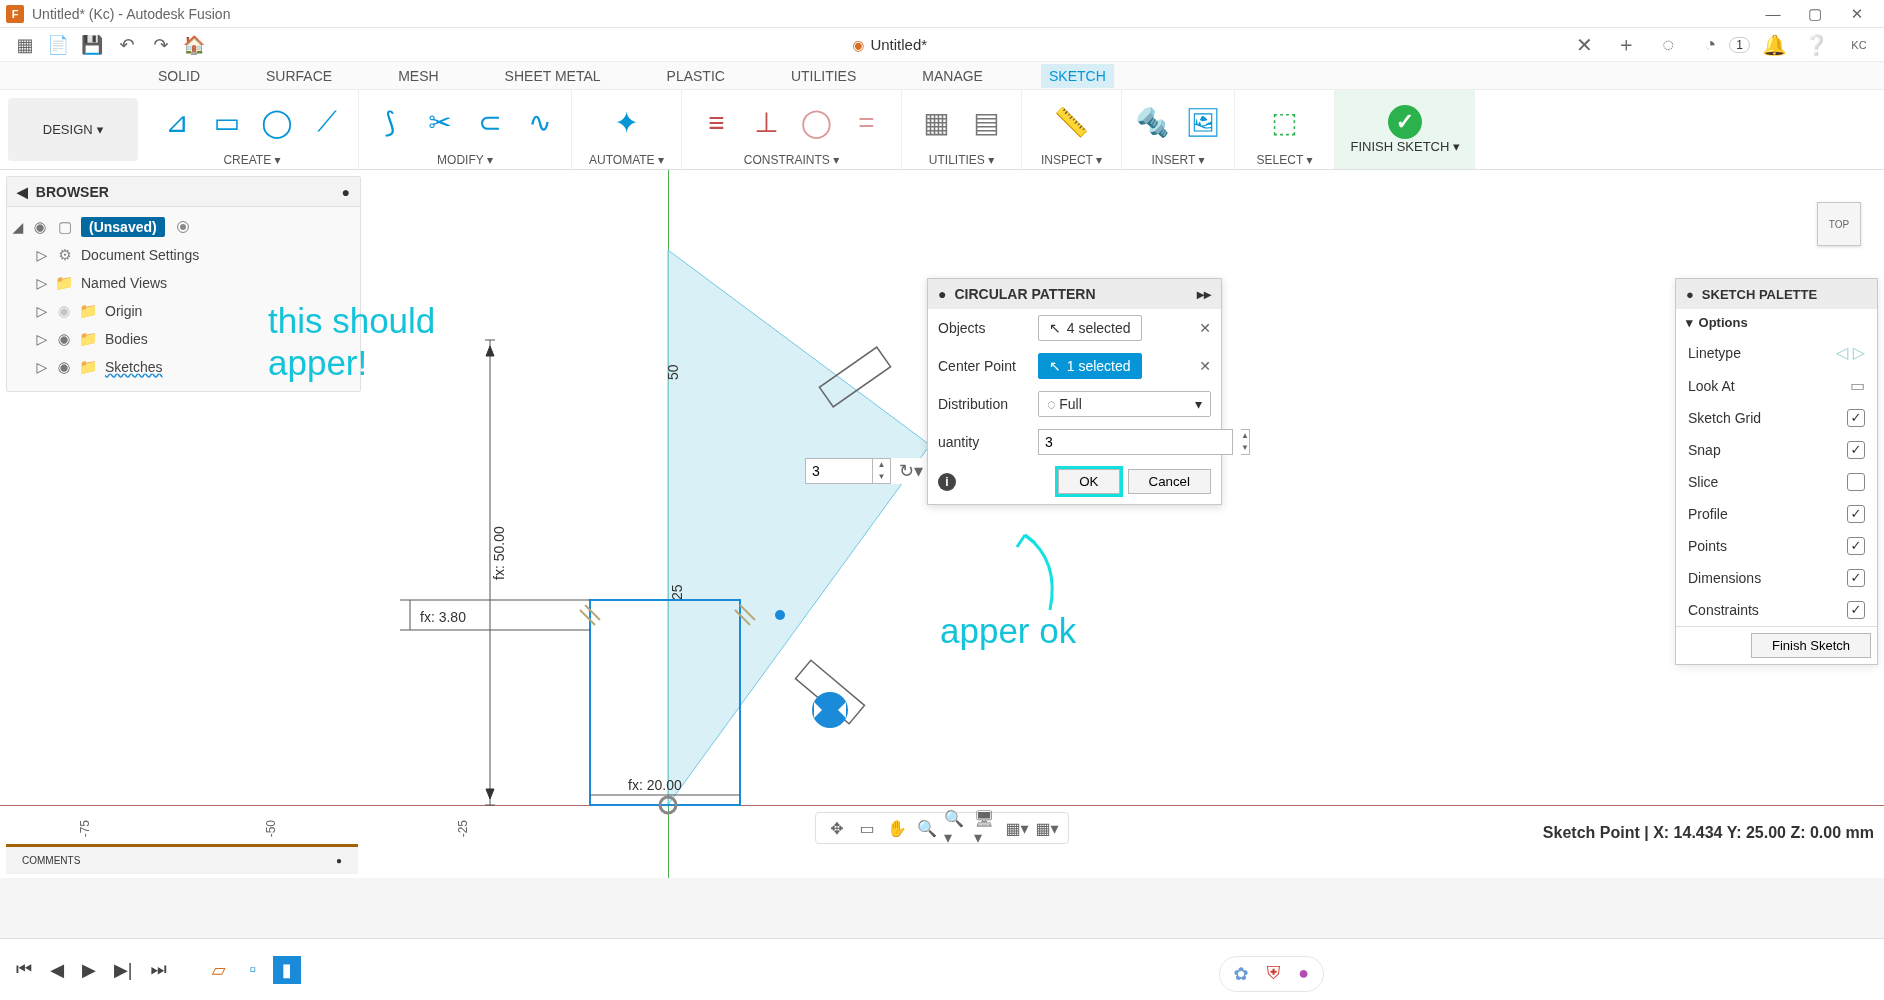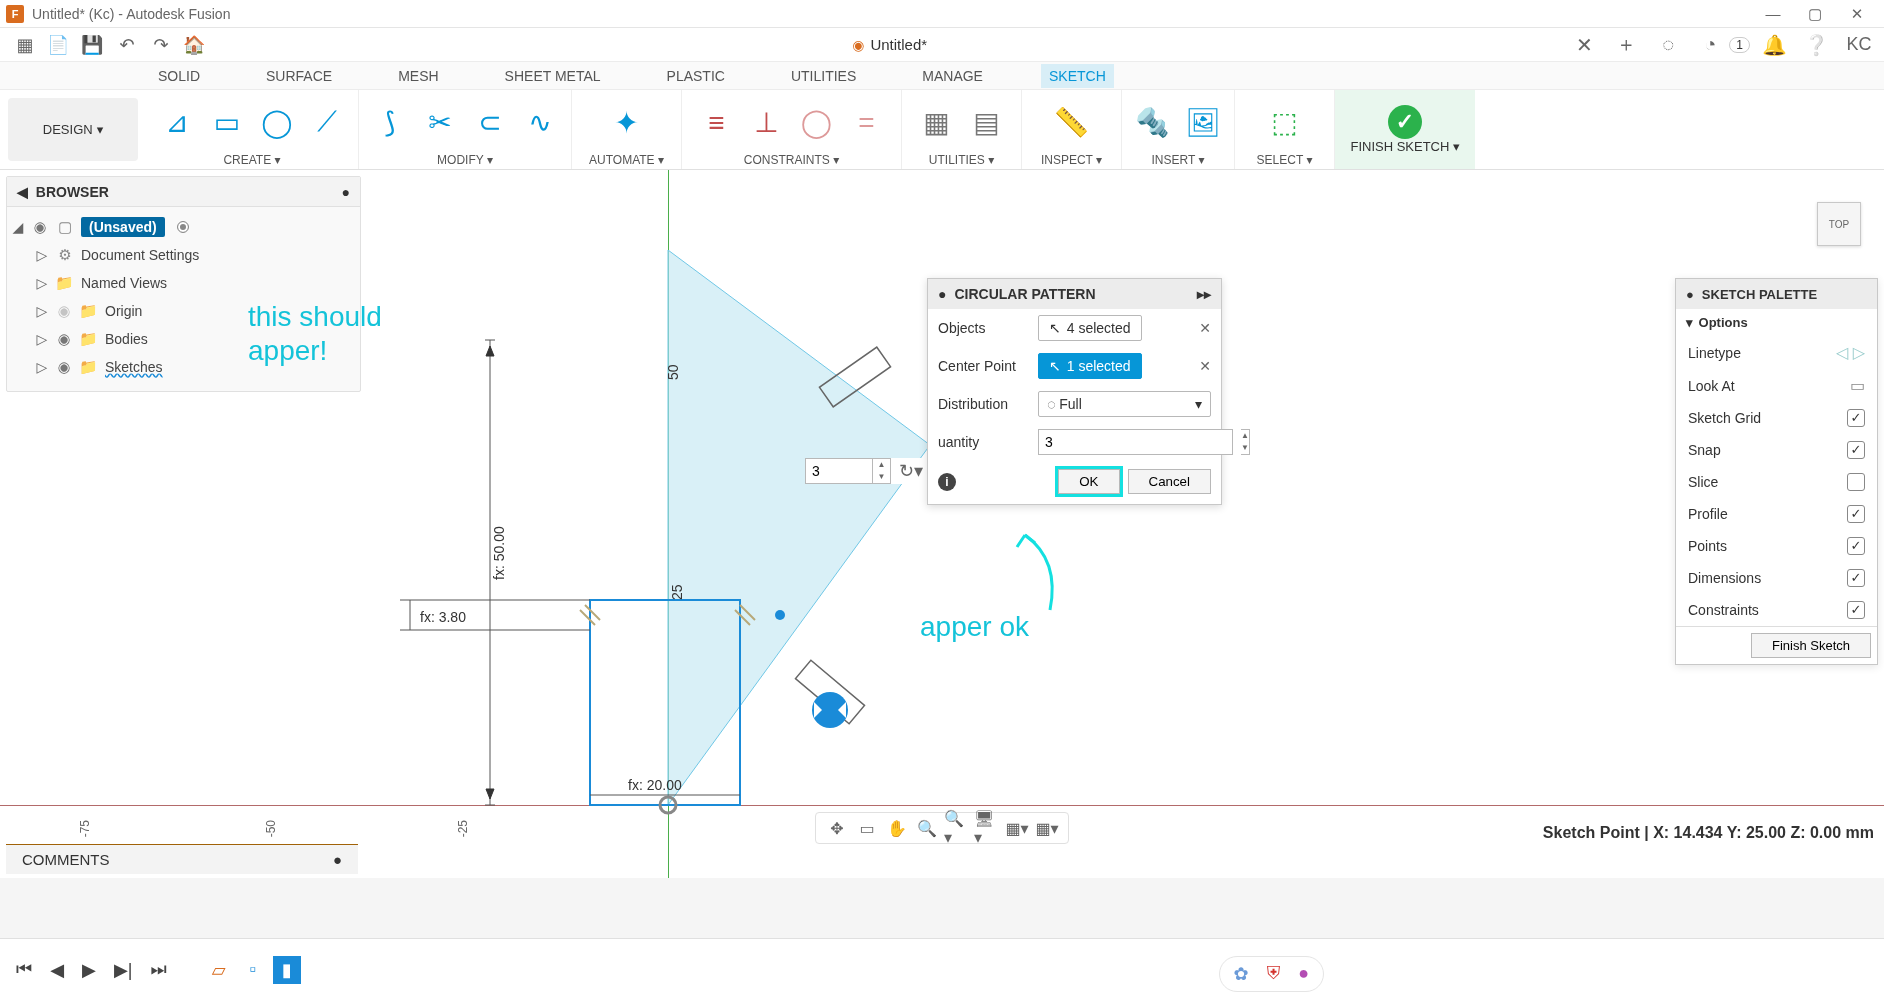--- a/index.html
+++ b/index.html
@@ -51,21 +51,21 @@
   .btree { padding: 6px 4px 10px; }
   .bn { display: flex; align-items: center; height: 28px; gap: 6px; font-size: 14px; color:#444; }
   .bn .tw { width:14px; text-align:center; color:#666; cursor:pointer;}
   .bn .eye { width:18px; text-align:center; color:#777; cursor:pointer; font-size:15px;}
   .bn .ico { width:20px; text-align:center; color:#888; font-size:15px;}
   .bn.sel .lbl { background:#0369a1; color:#fff; padding:2px 8px; border-radius:2px; font-weight: bold;}
   .bn.lvl1 { padding-left: 24px; }
   .bn .radio { width:12px; height:12px; border:1px solid #888; border-radius:50%; background:#fff; box-shadow: inset 0 0 0 2px #fff, inset 0 0 0 5px #888; margin-left:6px;}
 
   
-  .annot { position:absolute; color:#14c3d9; font-size:28px; font-weight:500; line-height:1.2; white-space:pre; }
+  .annot { position:absolute; color:#14c3d9; font-size:35px; font-weight:500; line-height:1.2; white-space:pre;margin-left:20px; }
 
   
   .panel { position:absolute; top:108px; left:927px; width:295px; background:#fff; border:1px solid #c8c8c8; box-shadow: 0 2px 8px rgba(0,0,0,.15); font-size:14px; }
   .panel-hdr { height:30px; background:#ececec; display:flex; align-items:center; padding:0 10px; gap:8px; font-weight:bold; }
   .panel-hdr .spacer{flex:1;}
   .panel-row { display:flex; align-items:center; padding:6px 10px; gap:8px; height:38px; }
   .panel-row .lbl { flex:0 0 92px; }
   .sel-chip { border:1px solid #b8b8b8; padding:4px 10px; border-radius:2px; display:flex; align-items:center; gap:6px; }
   .sel-chip.blue { background:#0696d7; color:#fff; border-color:#0696d7;}
   .dd { flex:1; border:1px solid #b8b8b8; height:26px; display:flex; align-items:center; padding:0 8px; justify-content:space-between; border-radius:2px;}
@@ -98,21 +98,21 @@
   .viewcube { position:absolute; top:32px; right:23px; width:44px; height:44px; border:1px solid #c8c8c8; background:#f5f5f5; display:flex; align-items:center; justify-content:center; font-size:10px; color:#666; box-shadow:0 1px 3px rgba(0,0,0,.15);}
 
   
   .navbar { position:absolute; bottom:34px; left:50%; transform:translateX(-50%); display:flex; gap:4px; background:#fff; padding:4px 8px; border:1px solid #e0e0e0; border-radius:4px;}
   .navbar .nb { width:26px; height:22px; display:flex; align-items:center; justify-content:center; color:#666; font-size:16px; cursor:pointer;}
 
   
   .status-r { position:absolute; bottom:36px; right:10px; font-size:16px; font-weight:bold;}
 
   
-  .comments { height:30px; background:#f3f3f3; border-top:1px solid #a16207; display:flex; align-items:center; padding:0 16px; font-size:15px; position:absolute; left:6px; bottom:4px; width:352px;}
+  .comments { height:30px; background:#f3f3f3; border-top:3px solid #a16207; display:flex; align-items:center; padding:0 16px; font-size:10px; position:absolute; left:6px; bottom:4px; width:352px;}
   .comments .spacer{flex:1;}
 
   
   .timeline { position:absolute; bottom:0; left:0; right:0; height:62px; background:#fff; border-top:1px solid #e0e0e0; display:flex; align-items:center; padding:0 10px; gap:6px;}
   .timeline .tbtn { font-size:18px; color:#444; padding:4px 6px; cursor:pointer;}
   .timeline .titem { width:28px; height:28px; display:flex; align-items:center; justify-content:center; font-size:18px;}
   .timeline .titem.sel { background:#1a8bd8; color:#fff;}
 
   
   .tray { position:absolute; bottom:8px; right:560px; display:flex; gap:18px; background:#fff; padding:6px 14px; border:1px solid #e5e5e5; border-radius:20px;}
@@ -154,21 +154,21 @@
     </div>
   </div>
   <div class="right">
     <span class="qbtn">✕</span>
     <span class="qbtn">＋</span>
     <span class="qbtn">◌</span>
     <span class="qbtn">◔</span>
     <span class="count">1</span>
     <span class="qbtn">🔔</span>
     <span class="qbtn">❔</span>
-    <span class="qbtn" style="font-size:18px;text-align:center;">KC</span>
+    <span class="qbtn" style="font-size:11px;text-align:center;">KC</span>
   </div>
 </div>
 
 <div class="ribbon-tabs">
   <span class="tab">SOLID</span>
   <span class="tab">SURFACE</span>
   <span class="tab">MESH</span>
   <span class="tab">SHEET METAL</span>
   <span class="tab">PLASTIC</span>
   <span class="tab">UTILITIES</span>

